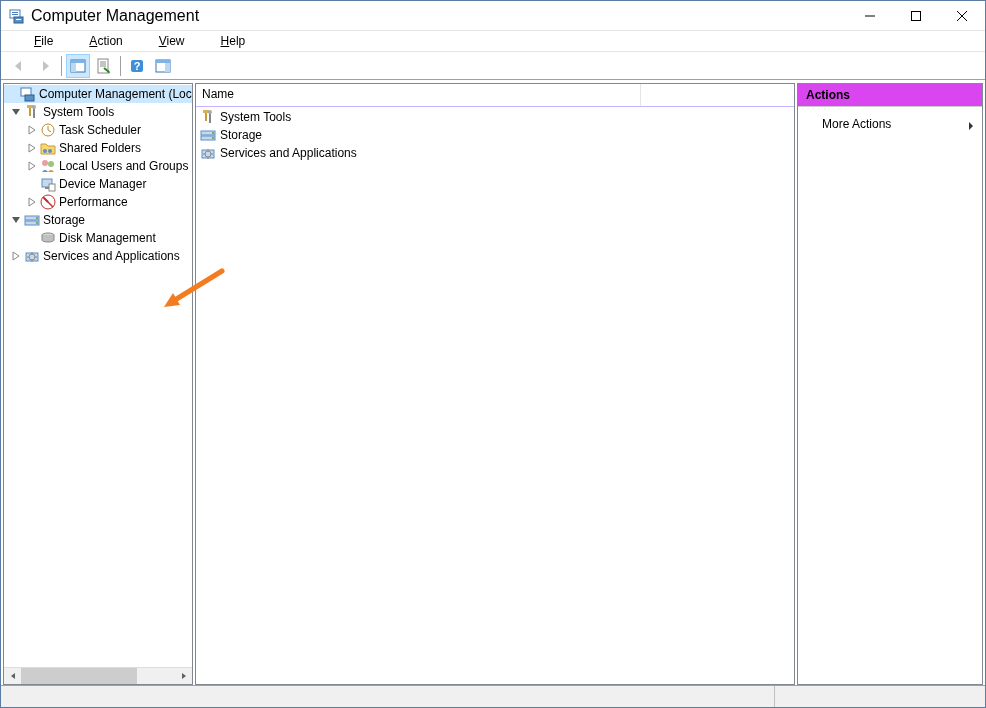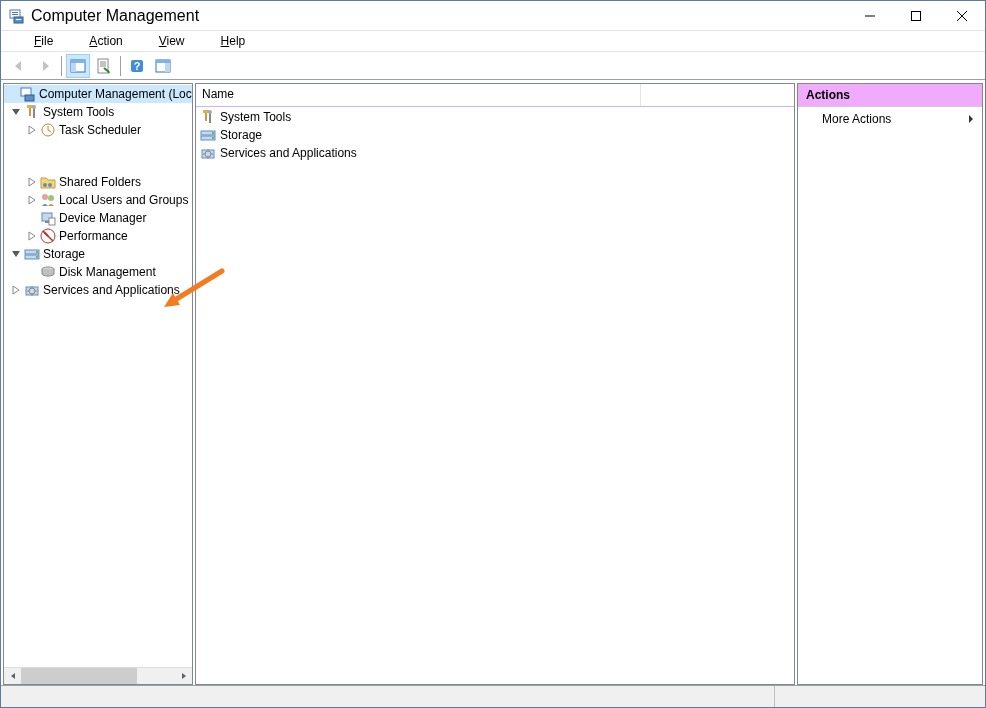--- a/index.html
+++ b/index.html
@@ -30,23 +30,23 @@
 .hscroll .track { flex: 1; height: 17px; background: #f0f0f0; position: relative; }
 .hscroll .thumb { position: absolute; left: 0; top: 0; height: 17px; width: 75%; background: #cdcdcd; }
 .list-pane { flex: 1; border: 1px solid #828790; margin: 2px 0 0 2px; background: #fff; display: flex; flex-direction: column; }
 .list-header { height: 23px; display: flex; border-bottom: 1px solid #c4b5fd; }
 .col-header { padding: 3px 6px; border-right: 1px solid #e5e5e5; font-size: 12px; cursor: pointer; }
 .col-name { width: 445px; }
 .list-body { flex: 1; padding: 1px 0; }
 .list-row { display: flex; align-items: center; height: 18px; padding: 0 4px; cursor: pointer; }
 .list-icon { width: 16px; height: 16px; margin-right: 4px; display: inline-flex; align-items: center; justify-content: center; }
 .actions-pane { width: 186px; border: 1px solid #828790; margin: 2px 2px 0 2px; background: #fff; display: flex; flex-direction: column; }
-.actions-header { height: 23px; background: #f0abfc; border-bottom: 1px solid #ccc; display: flex; align-items: center; padding: 0 8px; font-weight: bold; font-size: 12px; }
+.actions-header { height: 23px; background: #d946ef; border-bottom: 1px solid #ccc; display: flex; align-items: center; padding: 0 8px; font-weight: bold; font-size: 12px; }
 .actions-sect { height: 22px; background: #d8e6f2; border-top: 1px solid #fff; border-bottom: 1px solid #c0cedb; display: flex; align-items: center; padding: 0 8px; font-size: 12px; justify-content: space-between; cursor: pointer; }
-.actions-item { height: 24px; display: flex; align-items: center; padding: 0 8px 0 24px; font-size: 12px; cursor: pointer; justify-content: space-between; }
+.actions-item { height: 24px; display: flex; align-items: flex-end; padding: 0 8px 0 24px; font-size: 12px; cursor: pointer; justify-content: space-between; }
 .statusbar { height: 22px; border-top: 1px solid #a0a0a0; display: flex; background: #f0f0f0; }
 .status-cell { flex: 1; border-right: 1px solid #c0c0c0; }
 .status-cell:last-child { flex: 0 0 210px; border-right: none; }
 .status-cell2 { flex: 0 0 200px; }
 .arrow-annot { position: absolute; left: 159px; top: 184px; pointer-events: none; z-index: 50; }
 svg { display: block; }
 </style>
 </head>
 <body>
 
@@ -173,21 +173,21 @@
           <span class="tree-icon">
             <svg width="16" height="16" viewBox="0 0 16 16">
                 <circle cx="8" cy="8" r="6" fill="#fff" stroke="#b88a2e"></circle>
                 <path d="M8 4 v4 l3 2" stroke="#b88a2e" fill="none"></path>
               </svg>
           </span>
           <span class="tree-label">Task Scheduler</span>
         </div>
 
 
-        <div class="tree-row" style="padding-left:20px;margin-top:34px;">
+        <div class="tree-row" style="padding-left:20px;">
           <span class="tw">
               <svg width="10" height="10" viewBox="0 0 10 10">
                 <path d="M2 1 L8 5 L2 9 Z" fill="none" stroke="#888"></path>
               </svg>
             </span>
           <span class="tree-icon">
             <svg width="16" height="16" viewBox="0 0 16 16">
                 <path d="M1 4 h5 l2 2 h7 v8 h-14 z" fill="#f7d774" stroke="#c89b3c"></path>
                 <circle cx="5" cy="11" r="2" fill="#5b8fc7"></circle>
                 <circle cx="10" cy="11" r="2" fill="#5b8fc7"></circle>

